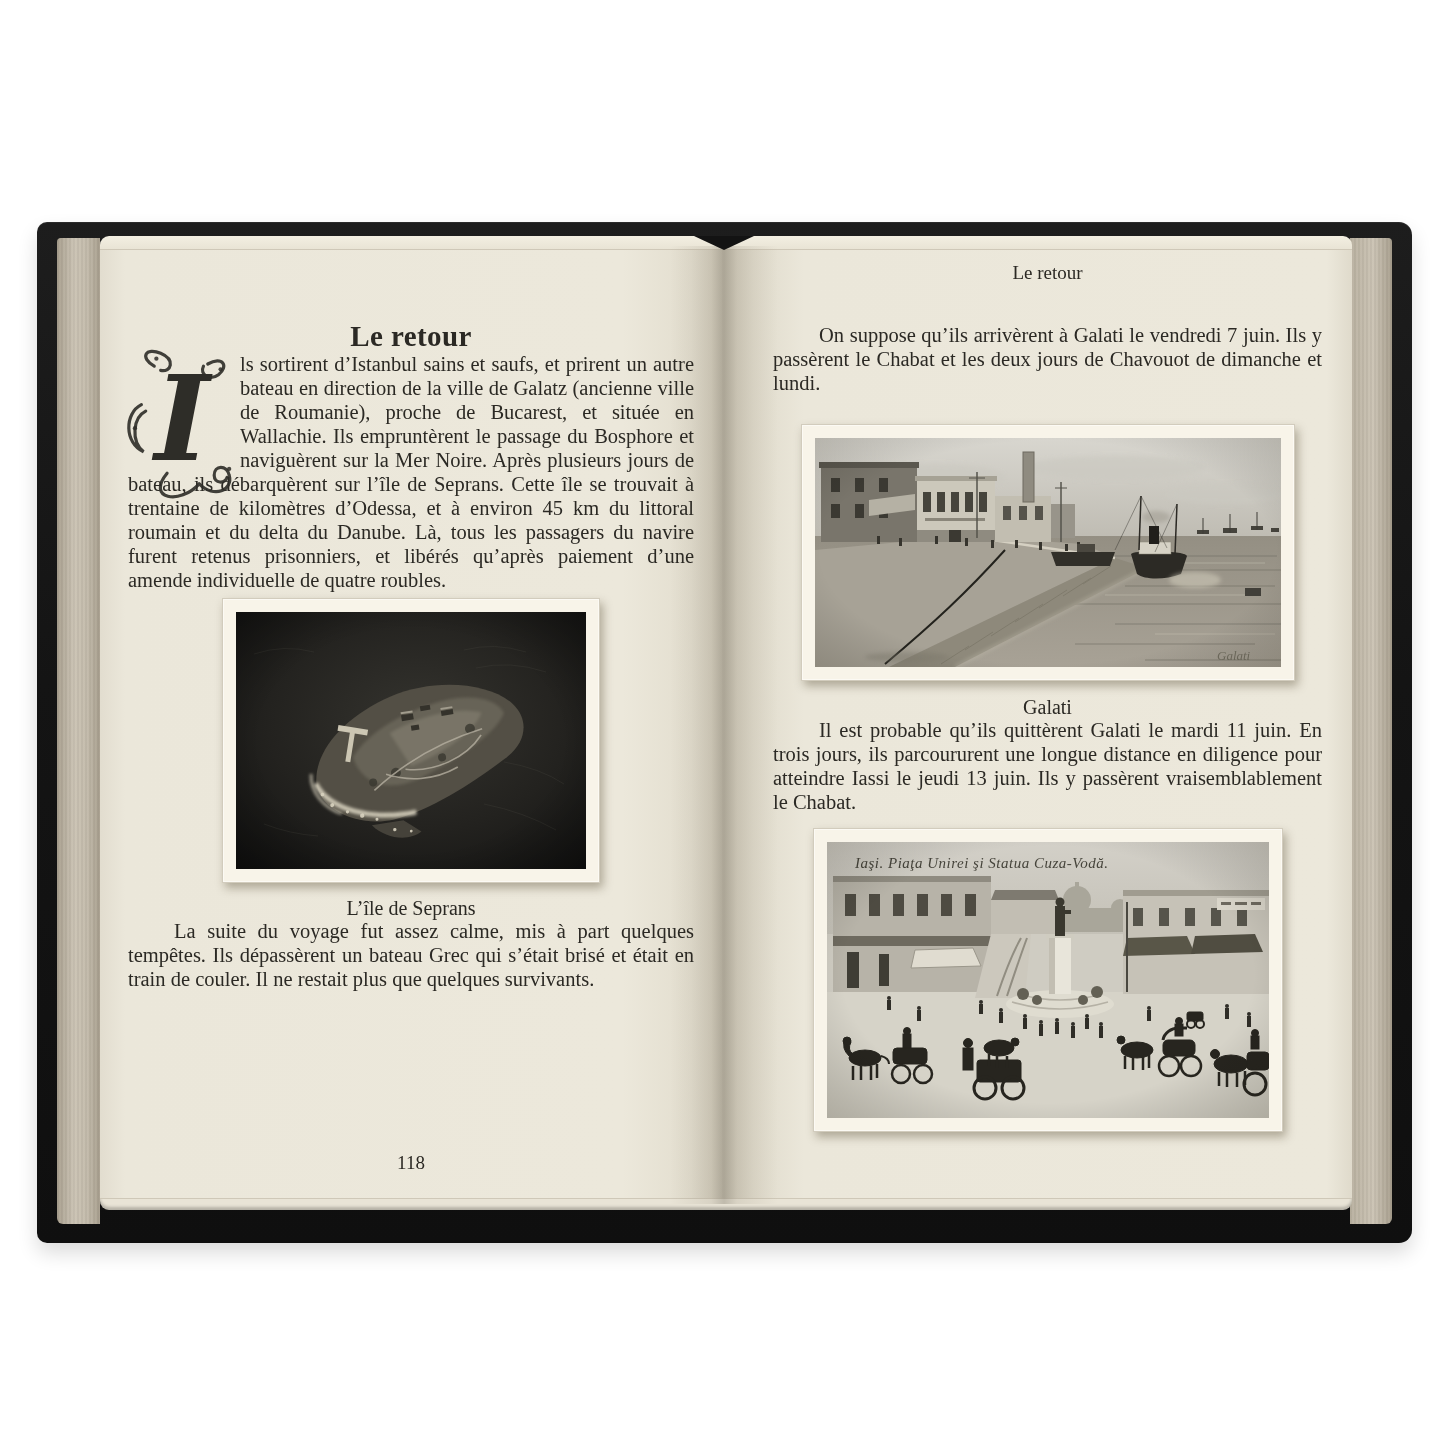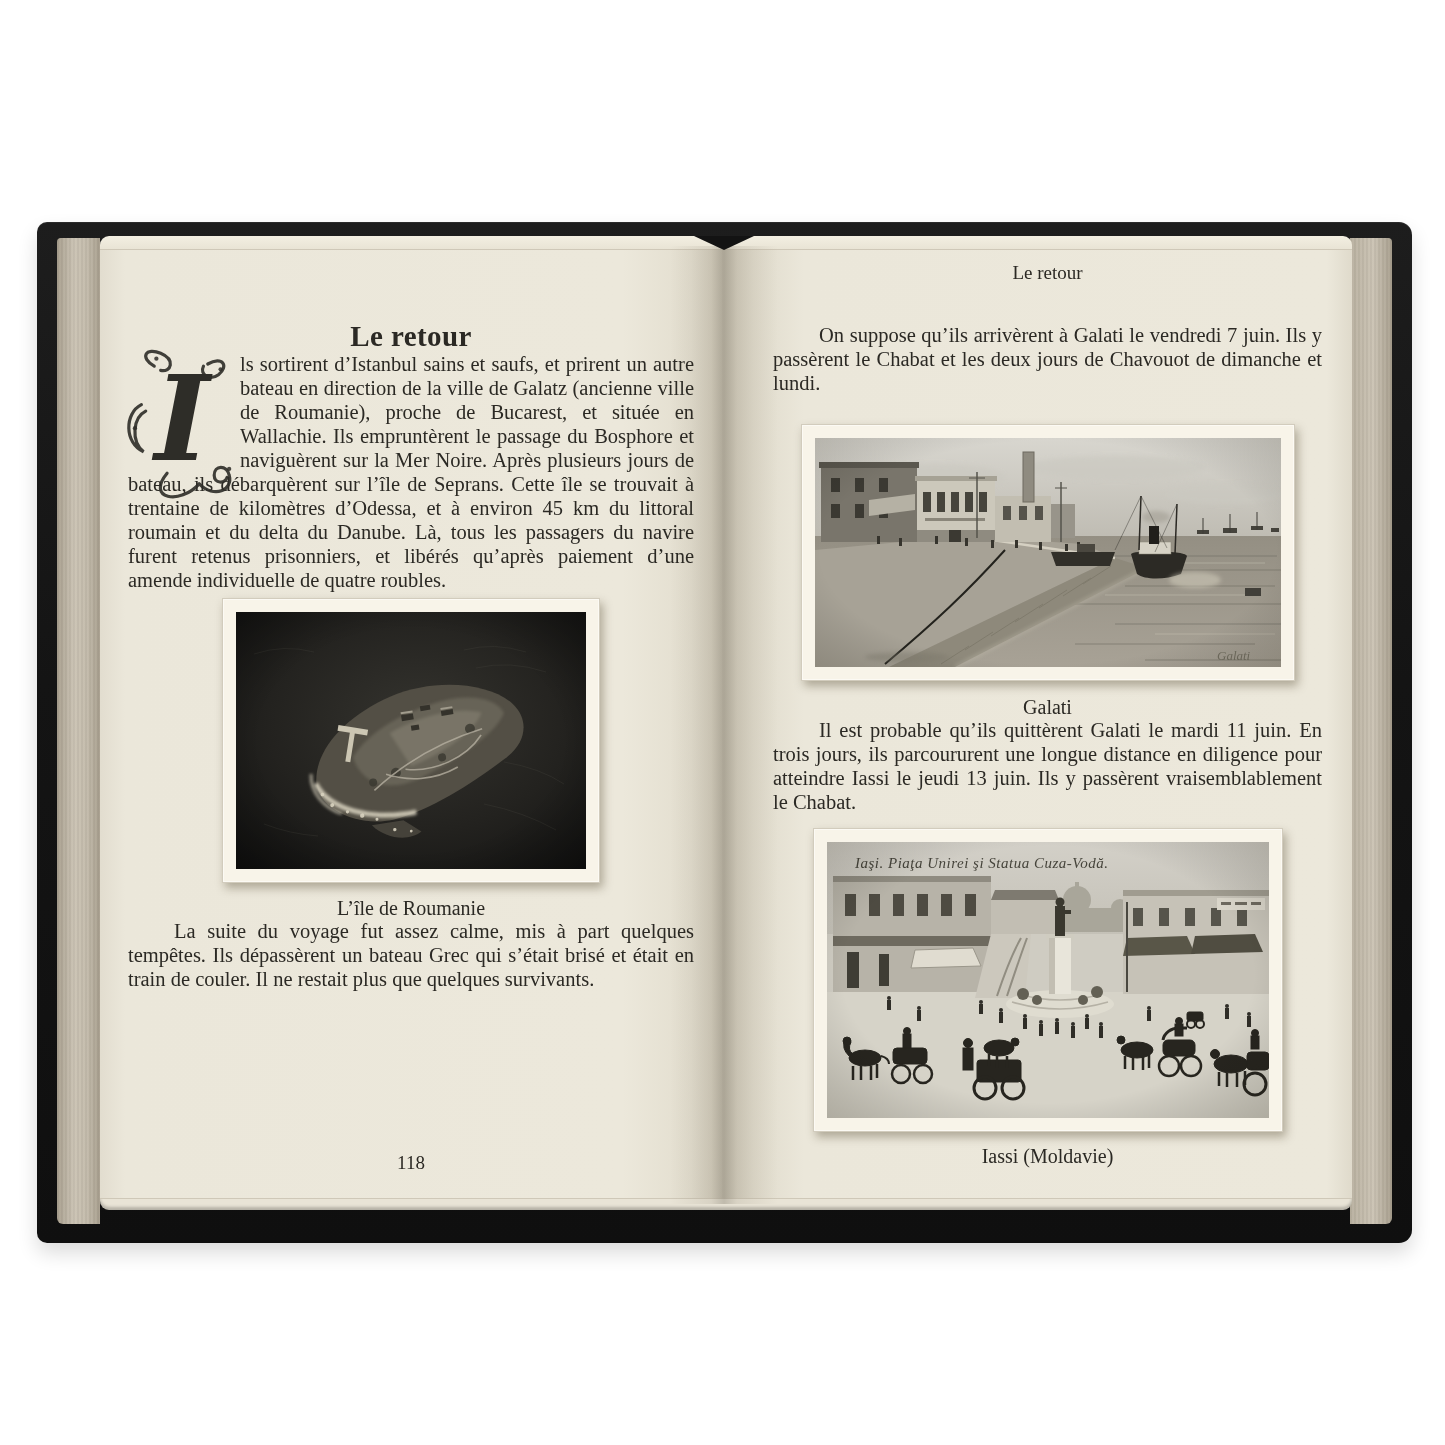--- a/index.html
+++ b/index.html
@@ -165,21 +165,21 @@
                     <rect x="2" y="-14" width="8" height="5"></rect>
                 </g>
                 <g fill="#a19c8d">
                     <rect x="-6" y="-29" width="12" height="2"></rect>
                     <rect x="34" y="-27" width="12" height="2"></rect>
                   </g>
               </g>
               <rect width="350" height="257" fill="url(#isVig)"></rect>
             </svg>
           </figure>
-          <div class="caption cap-island">L’île de Roumanie</div>
+          <div class="caption cap-island">L’île de Seprans</div>
 
           <p class="body indent para2L">La suite du voyage fut assez calme, mis à part quelques tempêtes. Ils dépassèrent un bateau Grec qui s’était brisé et était en train de couler. Il ne restait plus que quelques survivants.</p>
 
           <div class="pageno">118</div>
         </div>
       </section>
 
       <section class="page right">
         <div class="content">
           <div class="running-header">Le retour</div>
@@ -492,21 +492,20 @@
                 <g>
                     <rect x="360" y="170" width="16" height="9" rx="2"></rect>
                     <circle cx="364" cy="182" r="4" fill="none" stroke-width="2"></circle>
                     <circle cx="373" cy="182" r="4" fill="none" stroke-width="2"></circle>
                   </g>
               </g>
               <text x="28" y="26" font-size="15" font-style="italic" fill="#46443b" letter-spacing=".5" class="photo-text">Iaşi. Piaţa Unirei şi Statua Cuza-Vodă.</text>
               <rect width="442" height="276" fill="url(#iaVig)"></rect>
             </svg>
           </figure>
-          <div class="caption cap-iassi">Iassi (Moldavie)</div>
         </div>
       </section>
 
       <div class="gutter"></div>
       <div class="spine-notch"></div>
     </div>
   </div>
 </div>
 
 </body></html>

